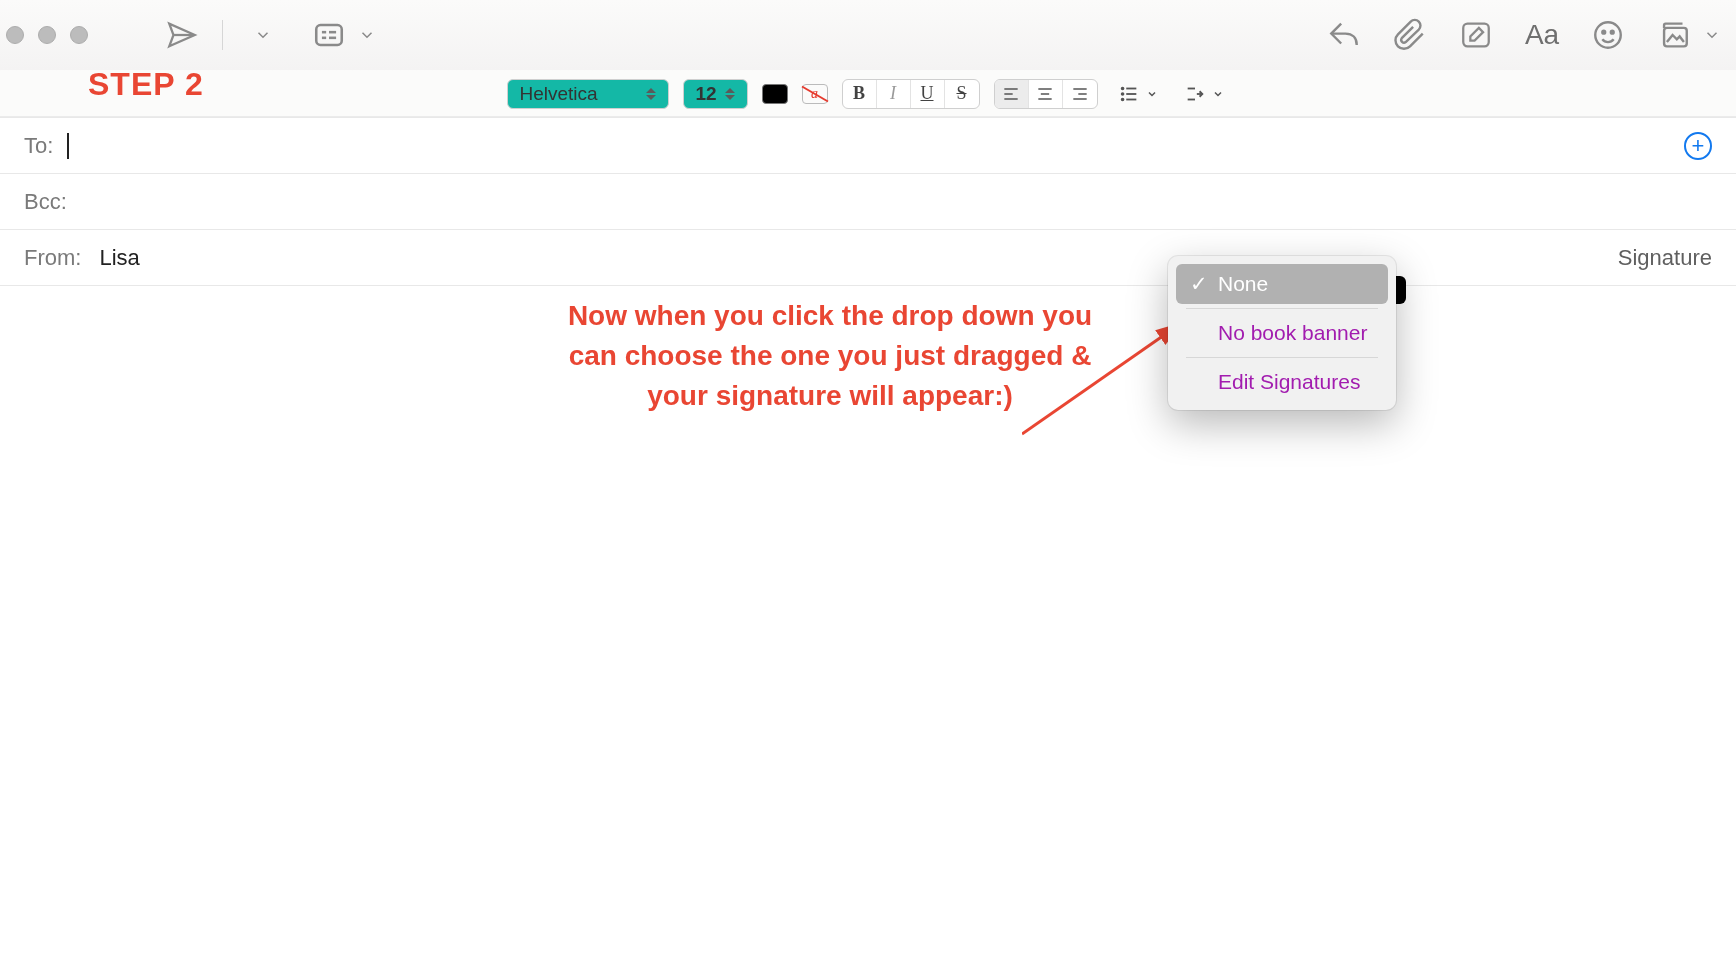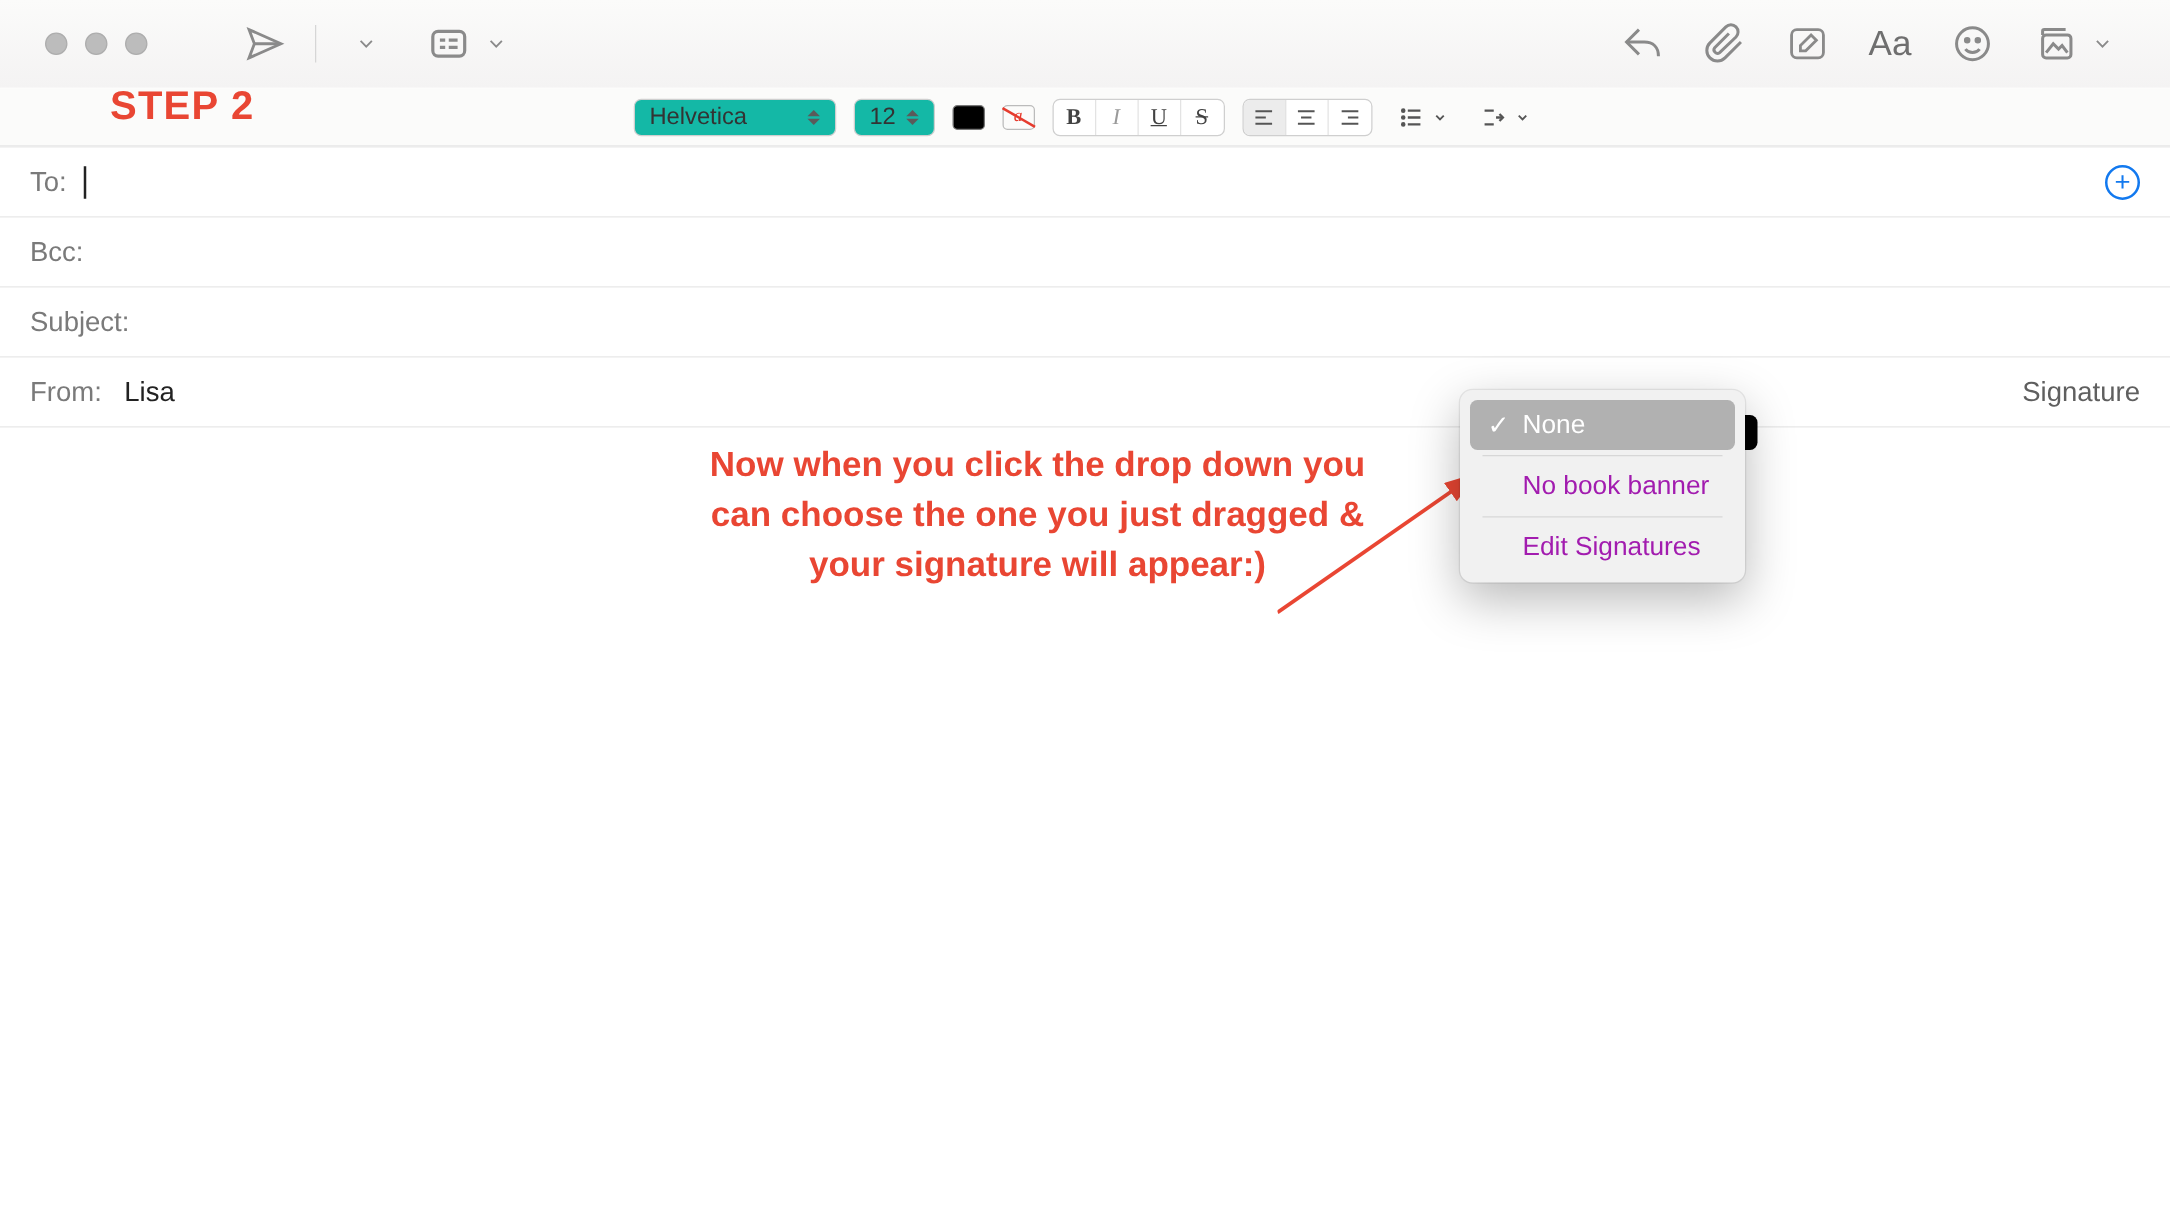--- a/index.html
+++ b/index.html
@@ -1,32 +1,32 @@
 <!DOCTYPE html>
 <html><head>
 <meta charset="utf-8">
 <style>
   * { box-sizing: border-box; margin: 0; padding: 0; }
   html,body { width:1736px; height:972px; font-family:-apple-system,"Helvetica Neue",Helvetica,Arial,sans-serif; background:#fff; color:#262626; overflow:hidden; }
   
-  .titlebar { height:71px; background:linear-gradient(#fbfbfa,#f4f3f3); display:flex; align-items:center; padding:0 36px; gap:30px; border-bottom:1px solid rgba(0,0,0,0); }
+  .titlebar { height:71px; background:linear-gradient(#fbfbfa,#f4f3f3); display:flex; align-items:center; padding:0 6px; gap:30px; border-bottom:1px solid rgba(0,0,0,0); }
   .traffic { display:flex; gap:14px; margin-right:46px; }
   .tl { width:18px; height:18px; border-radius:50%; background:#bcbcbc; border:1px solid #adadad; }
   .tb-icon { width:36px; height:36px; display:flex; align-items:center; justify-content:center; color:#868686; }
   .tb-icon svg { width:34px; height:34px; stroke:#8a8a8a; }
   .sep { width:1px; height:30px; background:#d6d6d6; margin:0 -8px; }
   .chev-sm svg { width:18px; height:18px; }
   .header-group { position:relative; display:flex; align-items:center; gap:2px; }
   .spacer { flex:1; }
   .step { position:absolute; left:88px; top:66px; font-size:32px; font-weight:700; color:#e94633; letter-spacing:1px; }
   
   .formatbar { height:46px; border-bottom:1px solid #ebebeb; display:flex; align-items:center; justify-content:center; gap:14px; background:#fbfbfa; }
   .select { height:30px; border:1px solid #cfcfcf; border-radius:6px; background:#14b8a6; display:flex; align-items:center; padding:0 8px 0 12px; font-size:19px; color:#333; gap:8px; }
   .sel-font { width:162px; justify-content:space-between; }
-  .sel-size { width:65px; justify-content:space-between; }
+  .sel-size { width:65px; justify-content:space-between;font-weight:bold; }
   .stepper { width:14px; display:flex; flex-direction:column; gap:2px; }
   .stp-tri { width:0; height:0; border-left:5px solid transparent; border-right:5px solid transparent; }
   .stp-up { border-bottom:5px solid #5a5a5a; }
   .stp-dn { border-top:5px solid #5a5a5a; }
   .swatch { width:26px; height:20px; border-radius:4px; background:#000; border:1px solid #777; }
   .highlight { width:26px; height:20px; border:1px solid #bbb; border-radius:4px; position:relative; display:flex; align-items:center; justify-content:center; }
   .highlight span { font-size:14px; font-style:italic; color:#e63b2e; font-family:serif; }
   .highlight::after { content:""; position:absolute; width:30px; height:2px; background:#e63b2e; transform:rotate(30deg); }
   .btn-group { display:flex; border:1px solid #cfcfcf; border-radius:6px; overflow:hidden; background:#fff; }
   .fb { width:34px; height:28px; display:flex; align-items:center; justify-content:center; font-size:18px; color:#424242; font-family:"Times New Roman",serif; border-right:1px solid #e3e3e3; }
@@ -230,24 +230,20 @@
   <div class="row">
     <span class="lbl">To:</span>
     <span class="cursor"></span>
     <input type="text" style="">
     <div class="add-btn">+</div>
   </div>
   <div class="row">
     <span class="lbl">Bcc:</span>
     <input type="text" style="">
   </div>
-  <div class="row">
-    <span class="lbl">Subject:</span>
-    <input type="text" style="">
-  </div>
   <div class="row from">
     <div class="from-left">
       <span class="lbl">From:</span>
       <span class="val">Lisa</span>
     </div>
     <div style="display:flex;align-items:flex-end;gap:10px;position:relative;">
       <span class="sig-label">Signature</span>
     </div>
   </div>
 </div>

